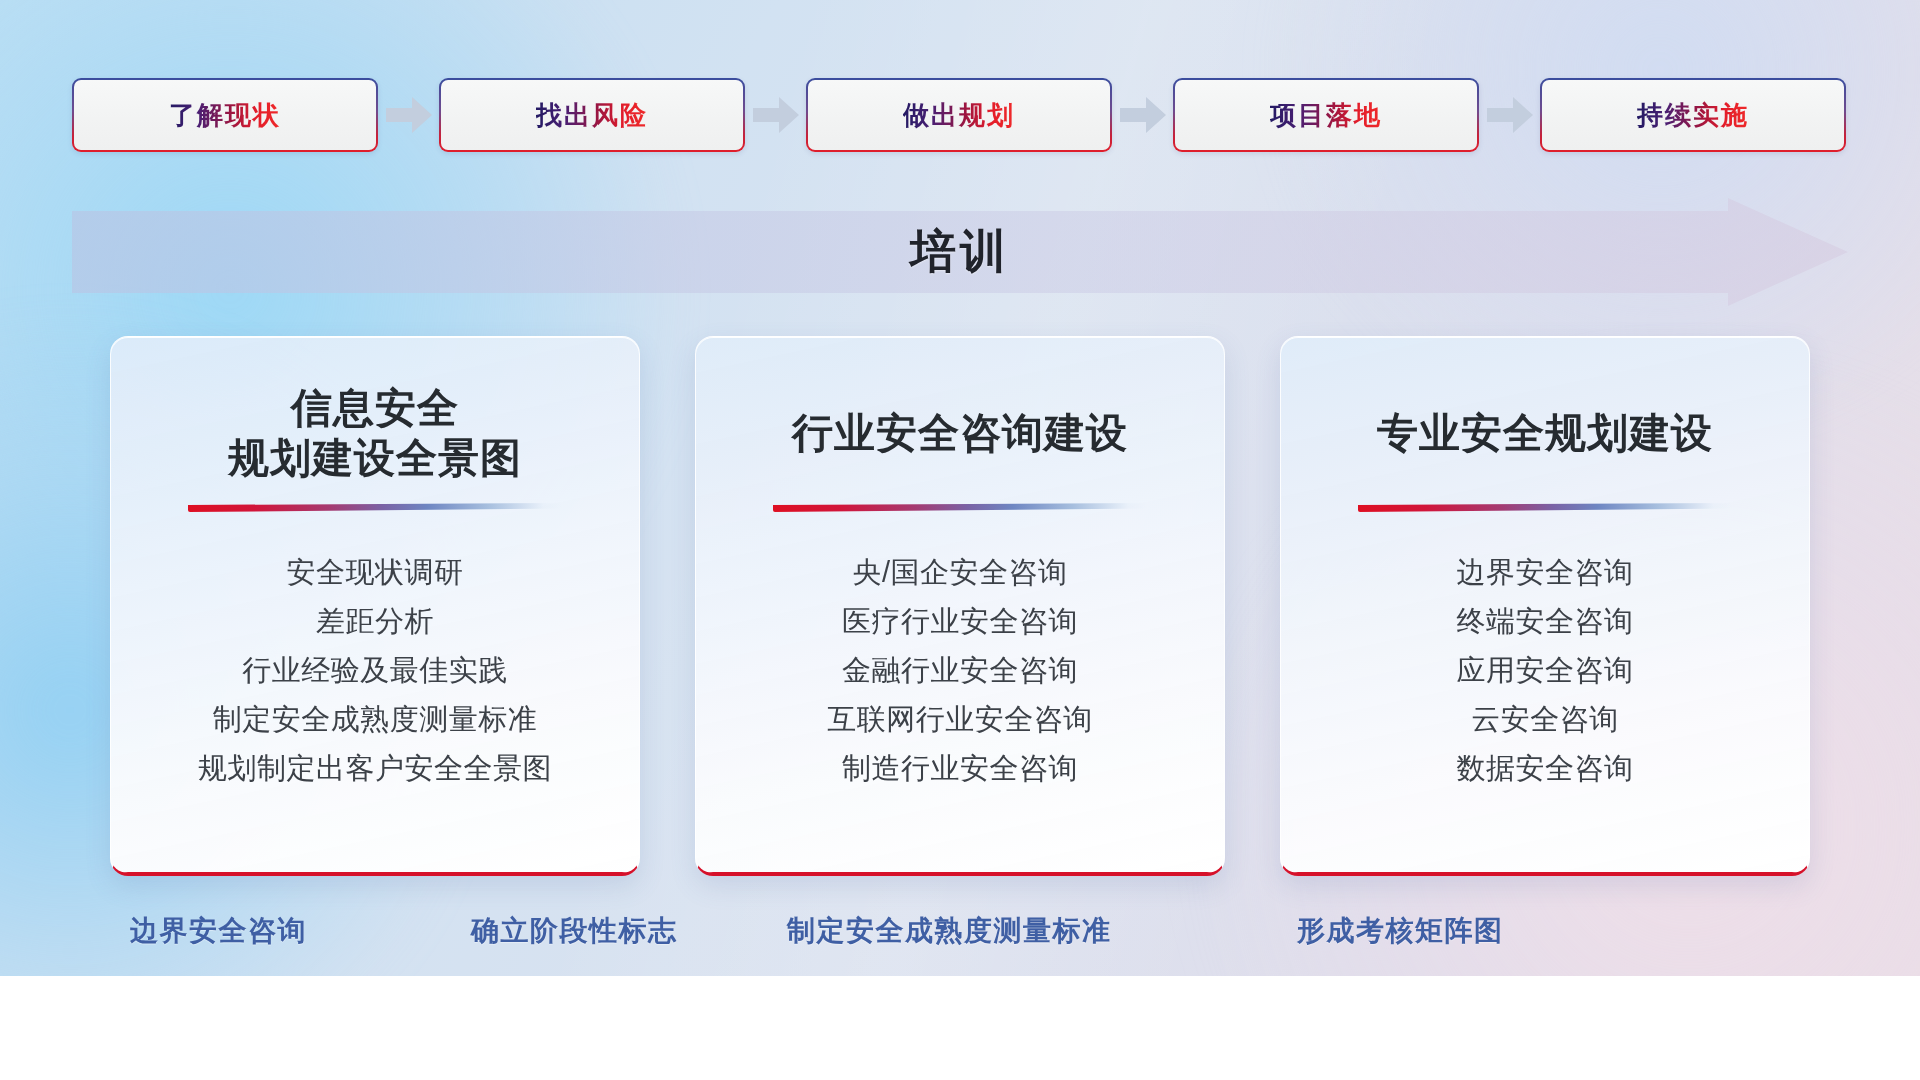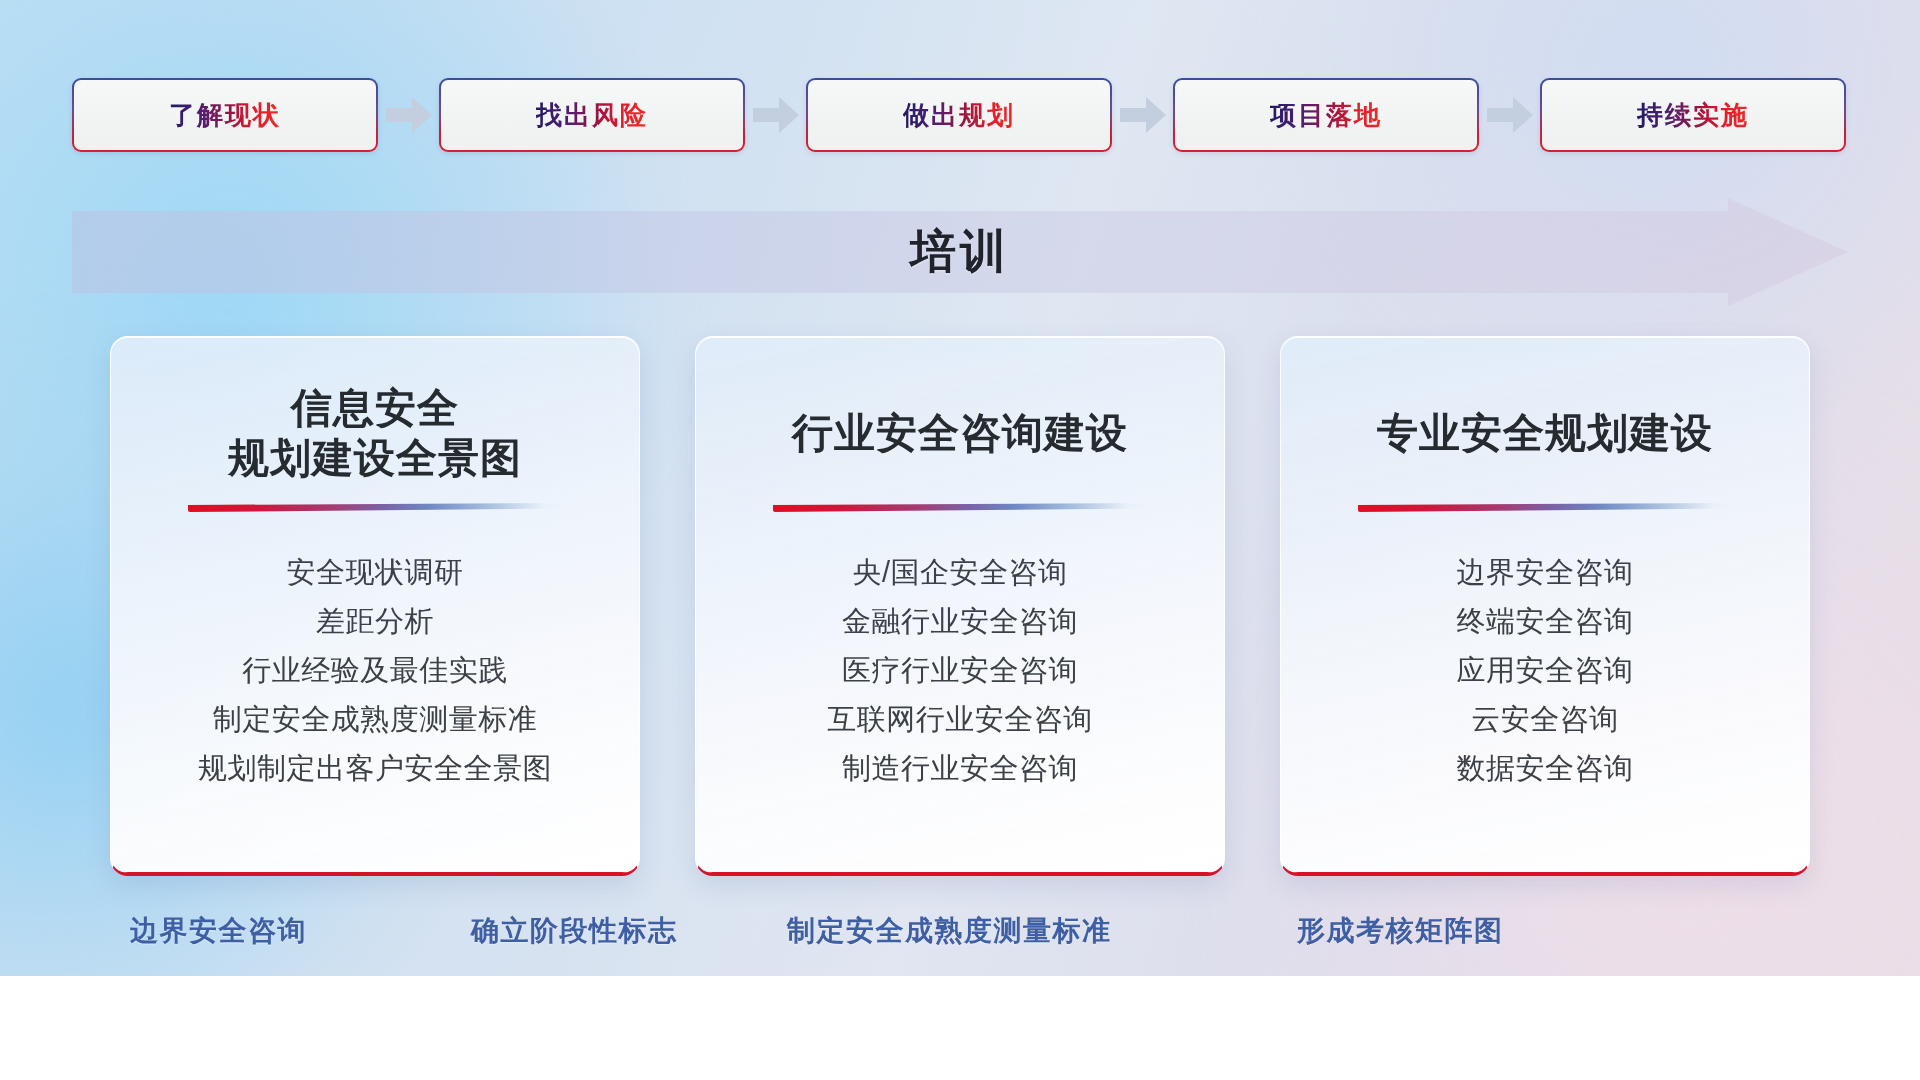--- a/index.html
+++ b/index.html
@@ -335,22 +335,22 @@
         </ul>
       </div>
     </div>
 
     <div class="card">
       <div class="card-inner">
         <div class="card-title">行业安全咨询建设</div>
         <div class="card-divider"></div>
         <ul class="card-list">
           <li>央/国企安全咨询</li>
+          <li>医疗行业安全咨询</li>
           <li>金融行业安全咨询</li>
-          <li>医疗行业安全咨询</li>
           <li>互联网行业安全咨询</li>
           <li>制造行业安全咨询</li>
         </ul>
       </div>
     </div>
 
     <div class="card">
       <div class="card-inner">
         <div class="card-title">专业安全规划建设</div>
         <div class="card-divider"></div>

